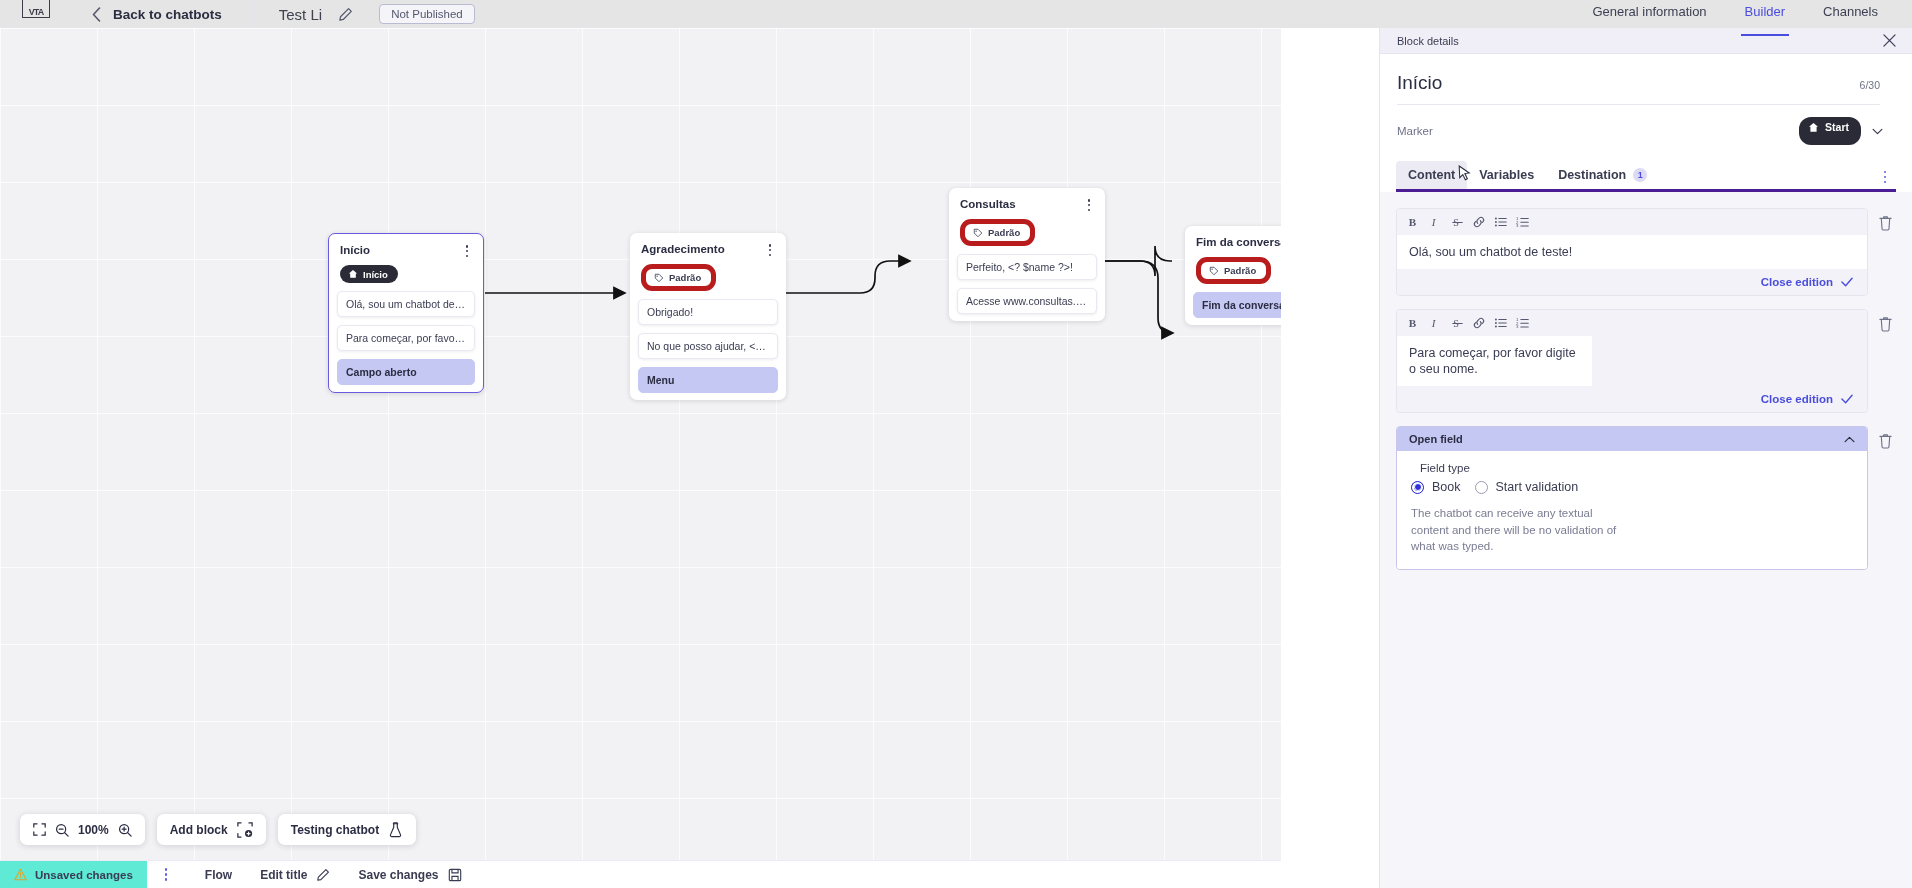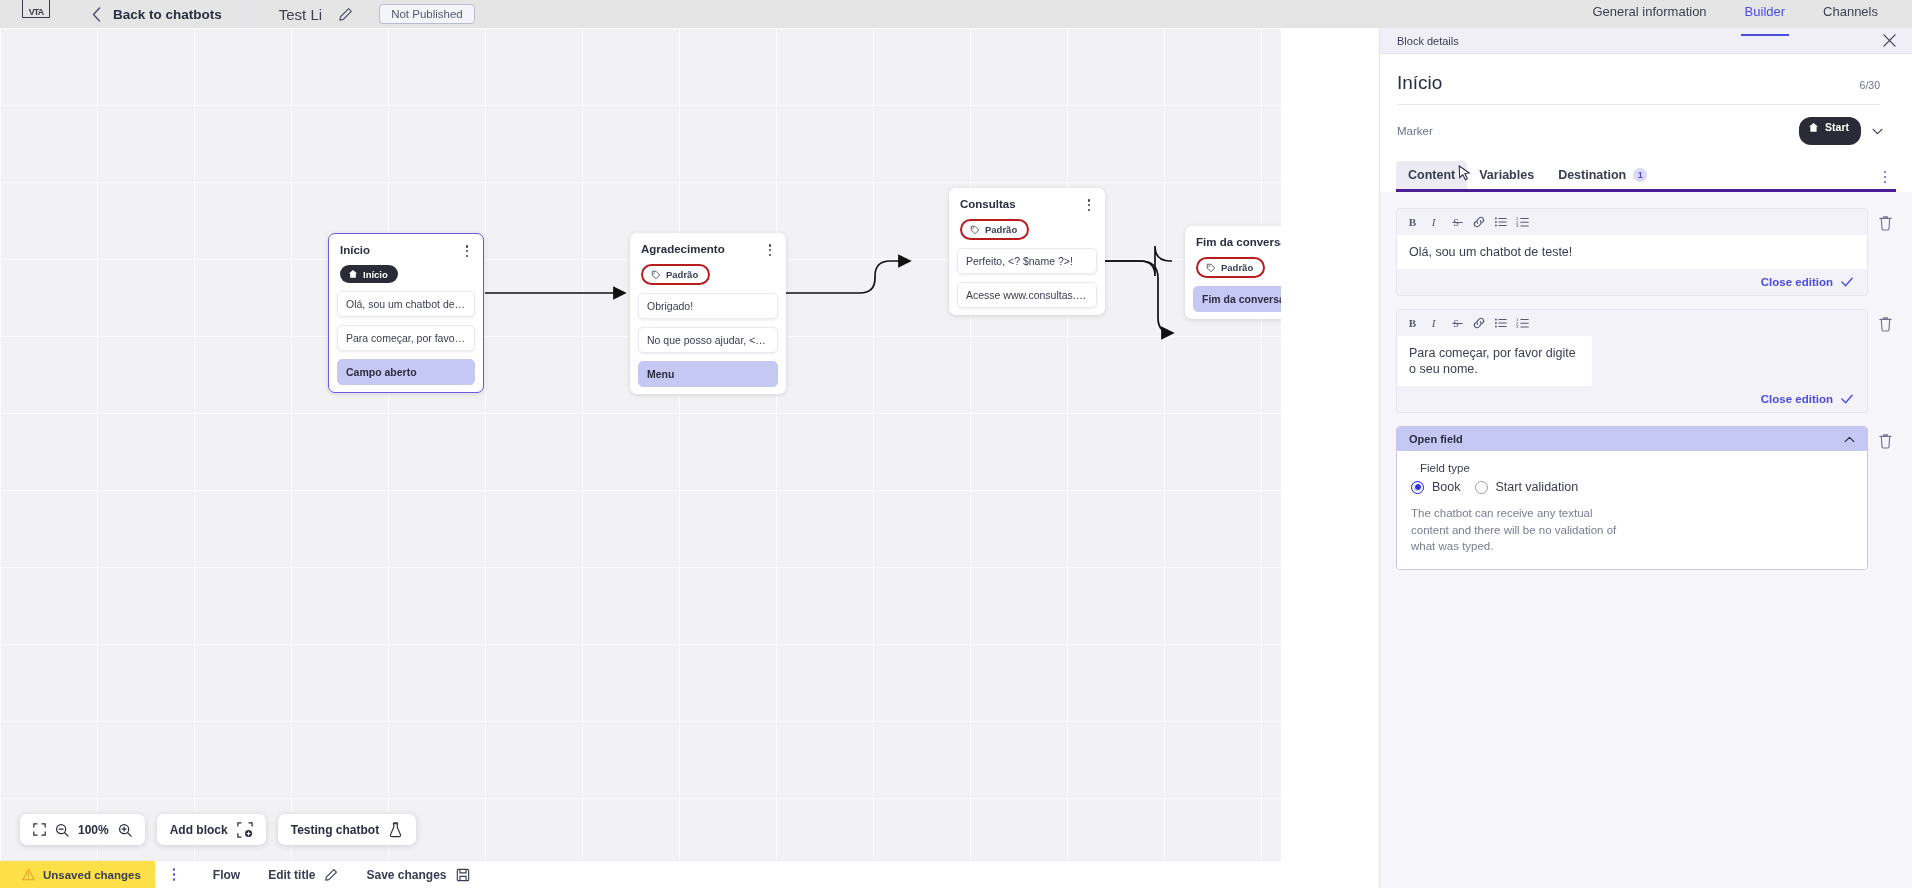--- a/index.html
+++ b/index.html
@@ -102,21 +102,21 @@
   .node-kebab i { width: 2.5px; height: 2.5px; border-radius: 50%; background: #3a3c52; display:block; }
   .badge-start {
     display: inline-flex; align-items: center; gap: 5px;
     background: #2b2b38; color: #fff;
     border-radius: 11px; padding: 3.5px 10px 3.5px 8px;
     font-size: 9.5px; font-weight: bold; margin-top: 9px;
   }
   .badge-padrao {
     display: inline-flex; align-items: center; gap: 5px;
     background: #fff; color: #3a3c52;
-    border: 2px solid #b91c1c;
+    border: 5px solid #b91c1c;
     border-radius: 11px; padding: 3px 10px 3px 8px;
     font-size: 9.5px; font-weight: bold; margin-top: 9px;
   }
   .msg-row {
     margin: 8px 8px 0 8px;
     background: #fff;
     border: 1px solid #e9e9f1;
     border-radius: 5px;
     padding: 6px 8px;
     font-size: 10.5px; color: #3a3c52;
@@ -147,23 +147,23 @@
   
   .statusbar {
     position: absolute; left: 0; bottom: 0;
     width: 1281px; height: 28px;
     background: #fff;
     display: flex; align-items: center;
     border-top: 1px solid #eceaf2;
     z-index: 25;
   }
   .unsaved {
-    background: #fde047;
+    background: #5eead4;
     height: 28px; display: flex; align-items: center; gap: 8px;
-    padding: 0 14px 0 22px;
+    padding: 0 14px 0 14px;
     font-size: 11.5px; font-weight: bold; color: #3a3c52;
   }
   .sb-kebab {
     width: 22px; height: 28px; display: flex; flex-direction: column;
     align-items: center; justify-content: center; gap: 2.5px;
     margin-left: 8px;
   }
   .sb-kebab i { width: 2.5px; height: 2.5px; border-radius: 50%; background: #5b5ee0; display: block; }
   .sb-item {
     display: flex; align-items: center; gap: 9px;

